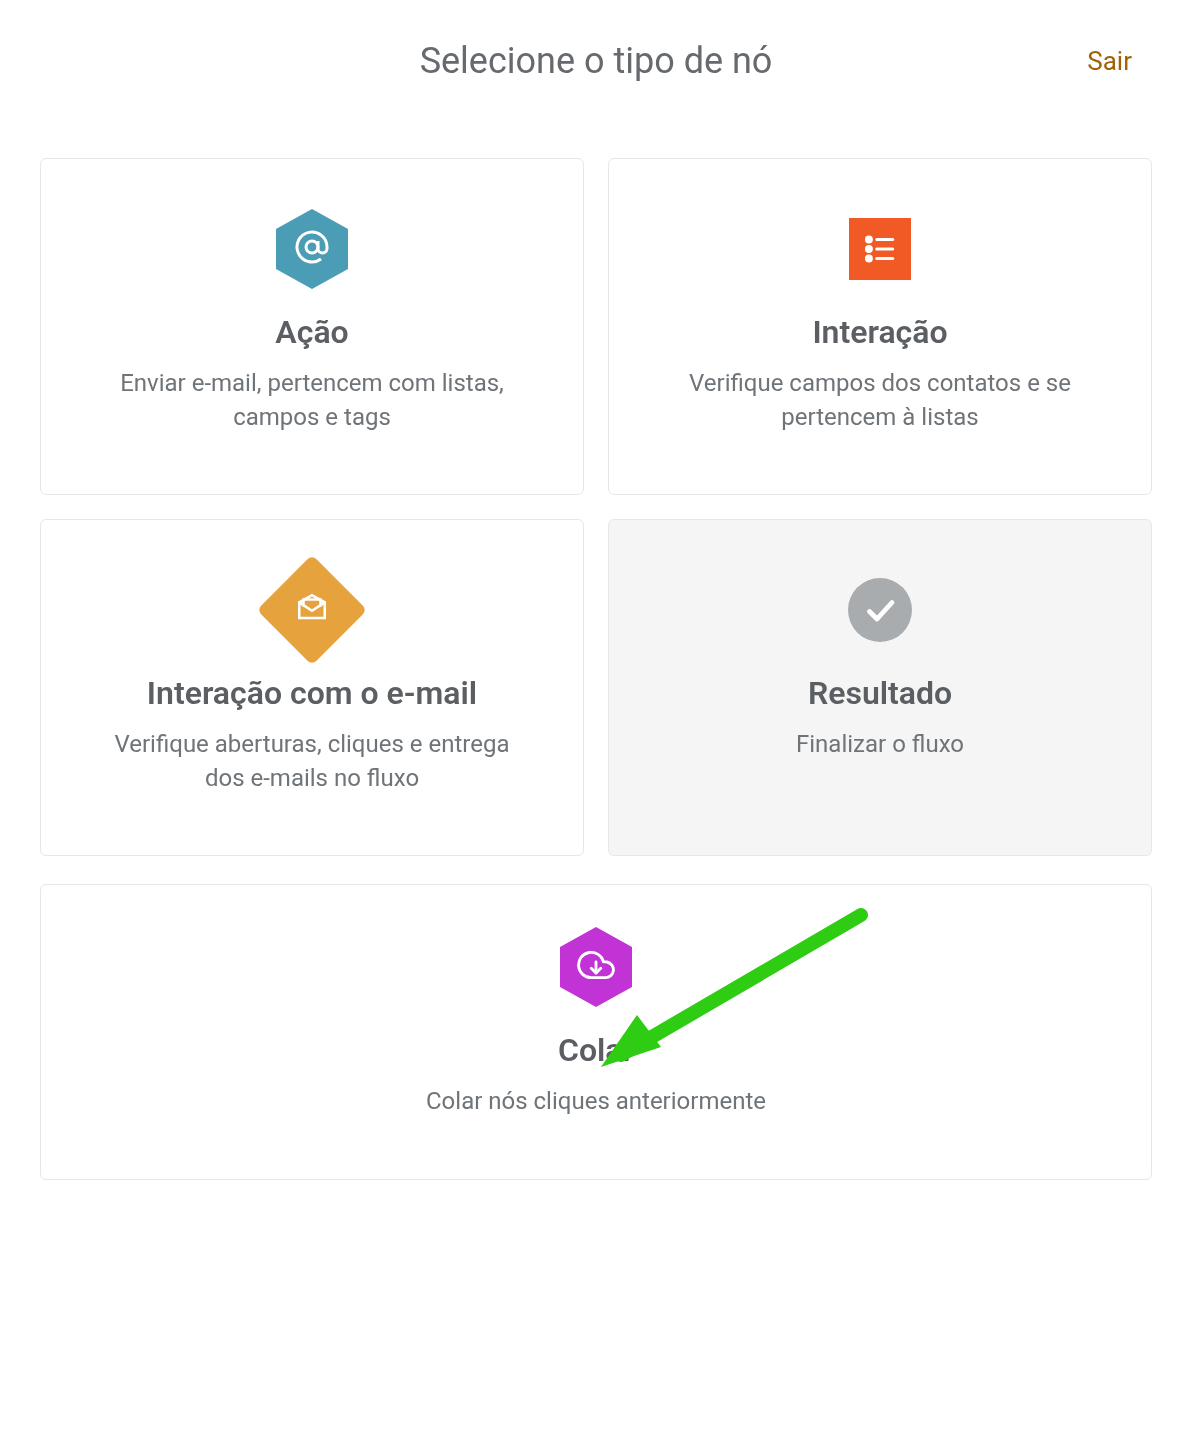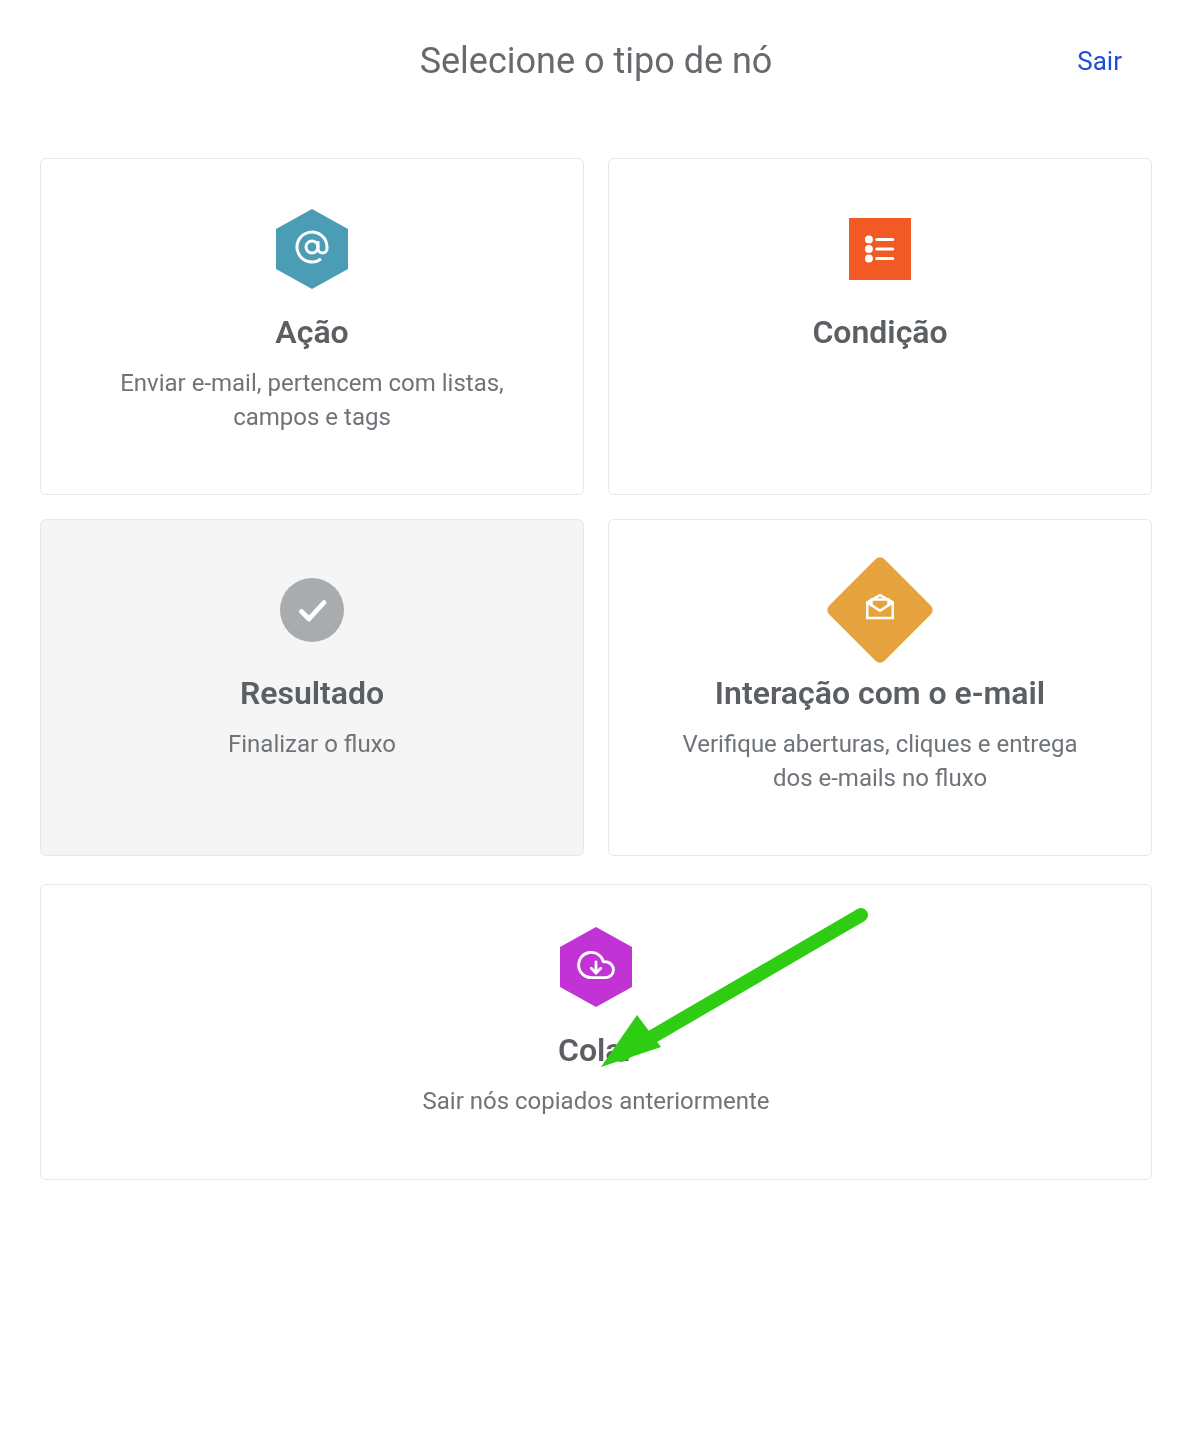--- a/index.html
+++ b/index.html
@@ -18,24 +18,24 @@
       padding: 0 20px;
     }
     .header-title {
       font-size: 36px;
       font-weight: 400;
       color: #666a6e;
       text-align: center;
     }
     .exit-link {
       position: absolute;
-      right: 30px;
+      right: 20px;
       top: 50%;
       transform: translateY(-50%);
-      color: #1d4ed8;
+      color: #a16207;
       font-size: 26px;
       font-weight: 400;
       cursor: pointer;
       text-decoration: none;
     }
     .grid {
       display: grid;
       grid-template-columns: 1fr 1fr;
       gap: 24px;
       margin-bottom: 28px;
@@ -171,68 +171,69 @@
         <svg width="38" height="38" viewBox="0 0 24 24" fill="none" stroke="#fff" stroke-width="2" stroke-linecap="round">
           <circle cx="5" cy="6" r="1.5" fill="#fff"></circle>
           <line x1="10" y1="6" x2="20" y2="6"></line>
           <circle cx="5" cy="12" r="1.5" fill="#fff"></circle>
           <line x1="10" y1="12" x2="20" y2="12"></line>
           <circle cx="5" cy="18" r="1.5" fill="#fff"></circle>
           <line x1="10" y1="18" x2="20" y2="18"></line>
         </svg>
       </div>
     </div>
-    <div class="card-title">Condição</div>
-  </div>
-
-  <div class="card selected">
-    <div class="icon-wrap">
-      <div class="circle">
-        <svg width="36" height="36" viewBox="0 0 24 24" fill="none" stroke="#fff" stroke-width="3.2" stroke-linecap="round" stroke-linejoin="round">
-          <polyline points="5 13 10 18 20 7"></polyline>
-        </svg>
-      </div>
-    </div>
-    <div class="card-title">Resultado</div>
-    <div class="card-desc">Finalizar o fluxo</div>
+    <div class="card-title">Interação</div>
+    <div class="card-desc">Verifique campos dos contatos e se pertencem à listas</div>
   </div>
 
   <div class="card">
     <div class="icon-wrap">
       <div class="diamond">
         <span class="diamond-inner">
           <svg width="34" height="34" viewBox="0 0 24 24" fill="none" stroke="#fff" stroke-width="1.8">
             <path d="M3 8 L12 3 L21 8 L21 19 L3 19 Z"></path>
             <path d="M3 8 L12 14 L21 8"></path>
             <path d="M6 11 L6 6 L18 6 L18 11"></path>
           </svg>
         </span>
       </div>
     </div>
     <div class="card-title">Interação com o e-mail</div>
     <div class="card-desc">Verifique aberturas, cliques e entrega dos e-mails no fluxo</div>
+  </div>
+
+  <div class="card selected">
+    <div class="icon-wrap">
+      <div class="circle">
+        <svg width="36" height="36" viewBox="0 0 24 24" fill="none" stroke="#fff" stroke-width="3.2" stroke-linecap="round" stroke-linejoin="round">
+          <polyline points="5 13 10 18 20 7"></polyline>
+        </svg>
+      </div>
+    </div>
+    <div class="card-title">Resultado</div>
+    <div class="card-desc">Finalizar o fluxo</div>
   </div>
 
 </div>
 
 <div class="card-full">
   <div class="icon-wrap">
     <div class="hexagon">
       <svg class="shape" width="72" height="80" viewBox="0 0 72 80">
         <polygon points="36,0 72,20 72,60 36,80 0,60 0,20" fill="#c233d6"></polygon>
       </svg>
       <span class="hex-inner">
         <svg width="38" height="38" viewBox="0 0 24 24" fill="none" stroke="#fff" stroke-width="1.8" stroke-linecap="round" stroke-linejoin="round">
           <path d="M18 10h-1.26A8 8 0 1 0 9 20h9a5 5 0 0 0 1-9.9z"></path>
           <polyline points="9 14 12 17 15 14"></polyline>
           <line x1="12" y1="10" x2="12" y2="17"></line>
         </svg>
       </span>
     </div>
   </div>
   <div class="card-title">Colar</div>
-  <div class="card-desc">Sair nós copiados anteriormente</div>
+  <div class="card-desc">Colar nós cliques anteriormente</div>
 
   <svg class="arrow-annotation" width="330" height="180" viewBox="0 0 330 180">
     <line x1="300" y1="10" x2="60" y2="150" stroke="#2ecc12" stroke-width="14" stroke-linecap="round"></line>
     <polygon points="40,162 100,142 76,110" fill="#2ecc12"></polygon>
   </svg>
 </div>
 
 </body></html>

